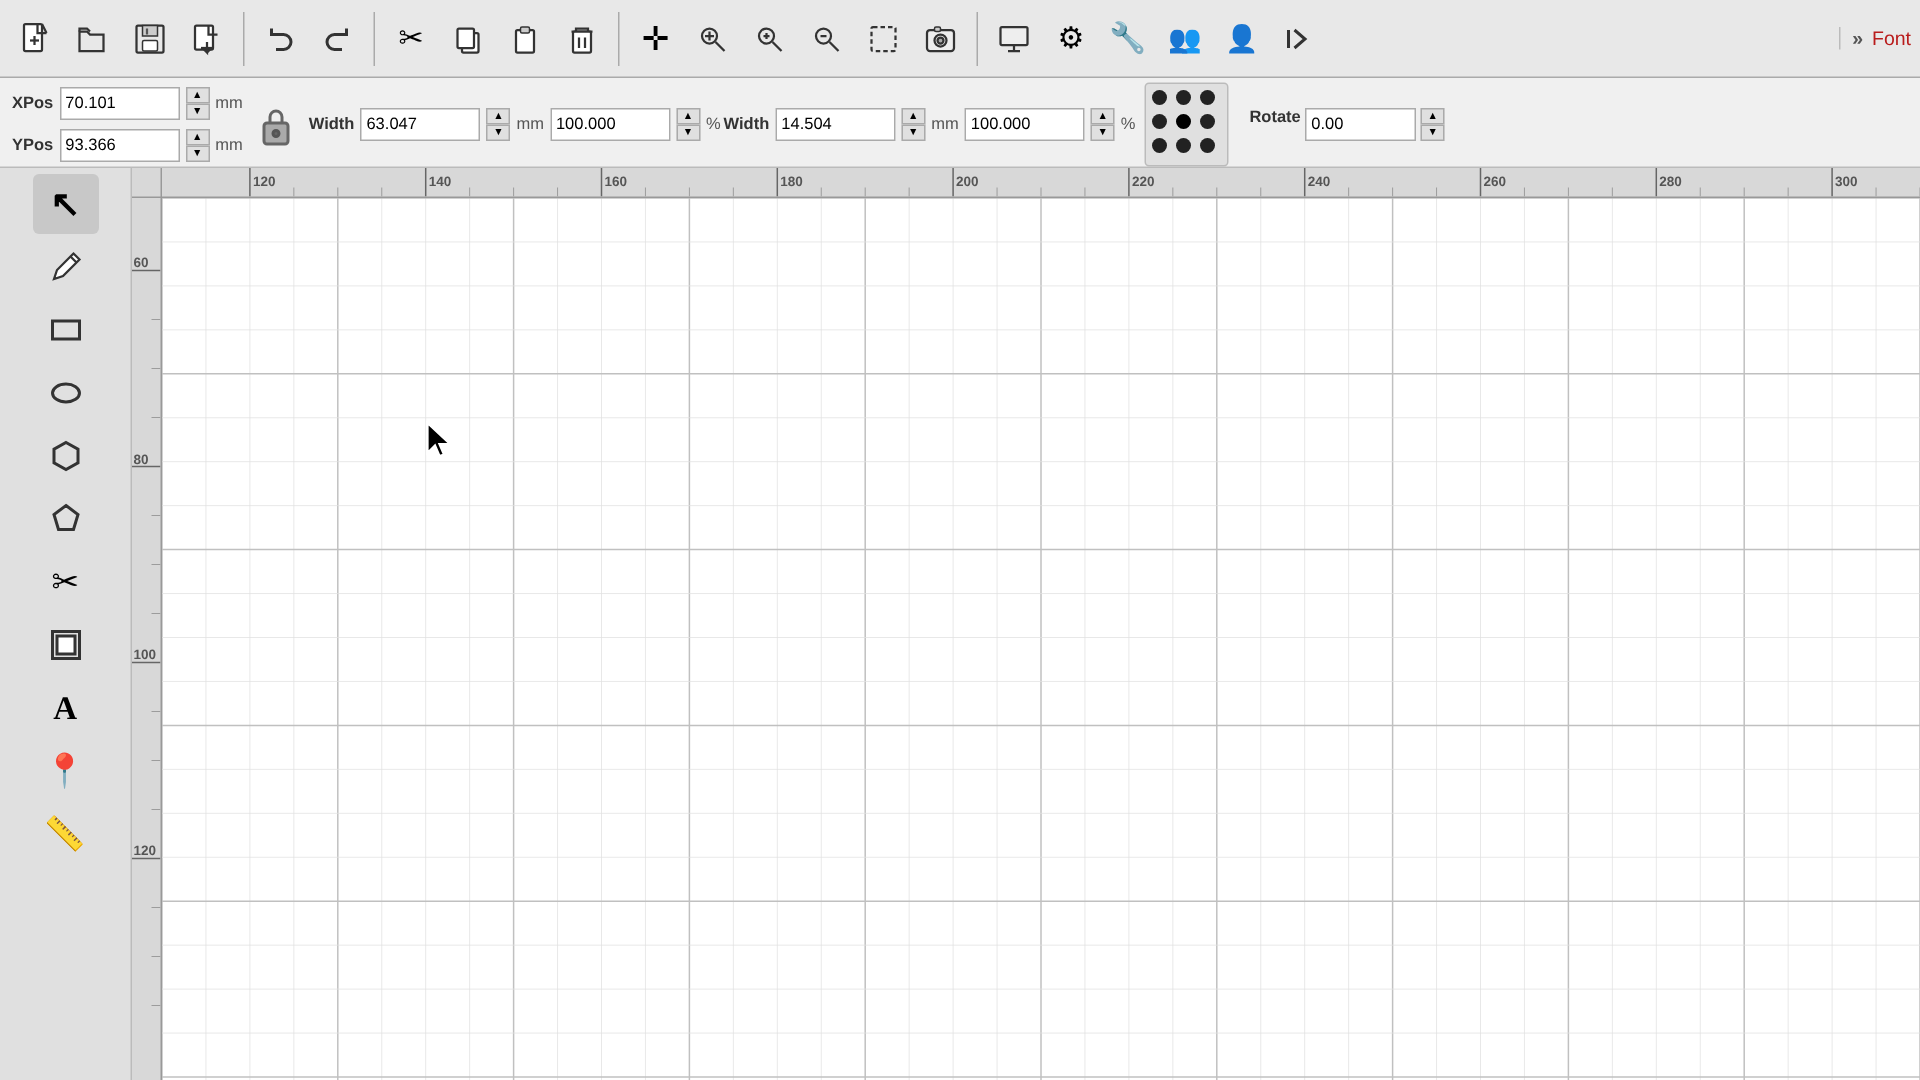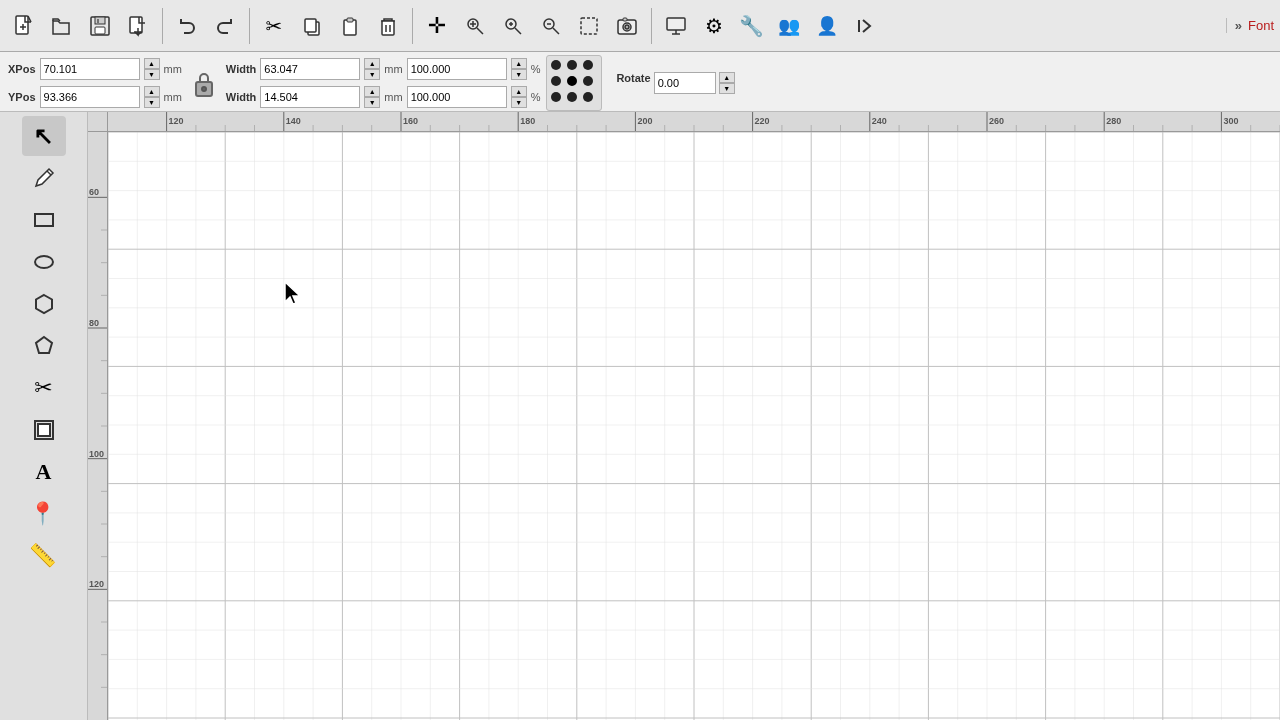--- a/index.html
+++ b/index.html
@@ -44,21 +44,21 @@
       height: 60px;
       gap: 6px;
       flex-wrap: wrap;
     }
     .prop-label {
       font-size: 11px;
       color: #333;
       font-weight: bold;
     }
     .prop-input {
-      width: 100px;
+      width: 80px;
       height: 22px;
       border: 1px solid #aaa;
       background: white;
       padding: 0 3px;
       font-size: 11px;
     }
     .prop-unit {
       font-size: 11px;
       color: #555;
       text-align: right;
@@ -177,21 +177,21 @@
       height: 20px;
       background: #d8d8d8;
       border-bottom: 1px solid #999;
       display: flex;
       align-items: flex-end;
       overflow: hidden;
     }
     
     #ruler-left {
       position: absolute;
-      top: 20px;
+      top: 3px;
       left: 0;
       width: 20px;
       bottom: 0;
       background: #d8d8d8;
       border-right: 1px solid #999;
       display: flex;
       flex-direction: column;
       overflow: hidden;
     }
 
@@ -407,21 +407,21 @@
   </div>
 
   <div class="lock-icon-wrap">
     <svg width="24" height="30" viewBox="0 0 24 30" fill="none" stroke="#555" stroke-width="2">
       <rect x="4" y="14" width="16" height="14" rx="2" fill="#aaa" stroke="#666"></rect>
       <path d="M8 14v-4a4 4 0 0 1 8 0v4" fill="none" stroke="#666"></path>
       <circle cx="12" cy="21" r="2" fill="#666"></circle>
     </svg>
   </div>
 
-  <div style="display:flex; flex-direction:column; gap:2px;">
+  <div style="display:flex; flex-direction:row; gap:2px;">
 
     <div class="prop-row">
       <span class="prop-label">Width</span>
       <input class="prop-input" type="text" value="63.047" style="">
       <div class="spin-btn-group">
         <button class="spin-btn">▲</button>
         <button class="spin-btn">▼</button>
       </div>
       <span class="prop-unit">mm</span>
       <input class="prop-input" type="text" value="100.000" style="">
@@ -456,21 +456,21 @@
     <div class="dot active"></div>
     <div class="dot active" style="background:#000; border: 2px solid #000; width:10px; height:10px;"></div>
     <div class="dot active"></div>
     <div class="dot active"></div>
     <div class="dot active"></div>
     <div class="dot active"></div>
   </div>
 
   <div class="rotate-group">
     <span class="prop-label">Rotate</span>
-    <input class="prop-input" type="text" style="width: 62px;" value="0.00">
+    <input class="prop-input" type="text" style="width: 74px;" value="0.00">
     <div class="spin-btn-group">
       <button class="spin-btn">▲</button>
       <button class="spin-btn">▼</button>
     </div>
   </div>
 </div>
 
 <div id="main">
 
   <div id="lefttool">

